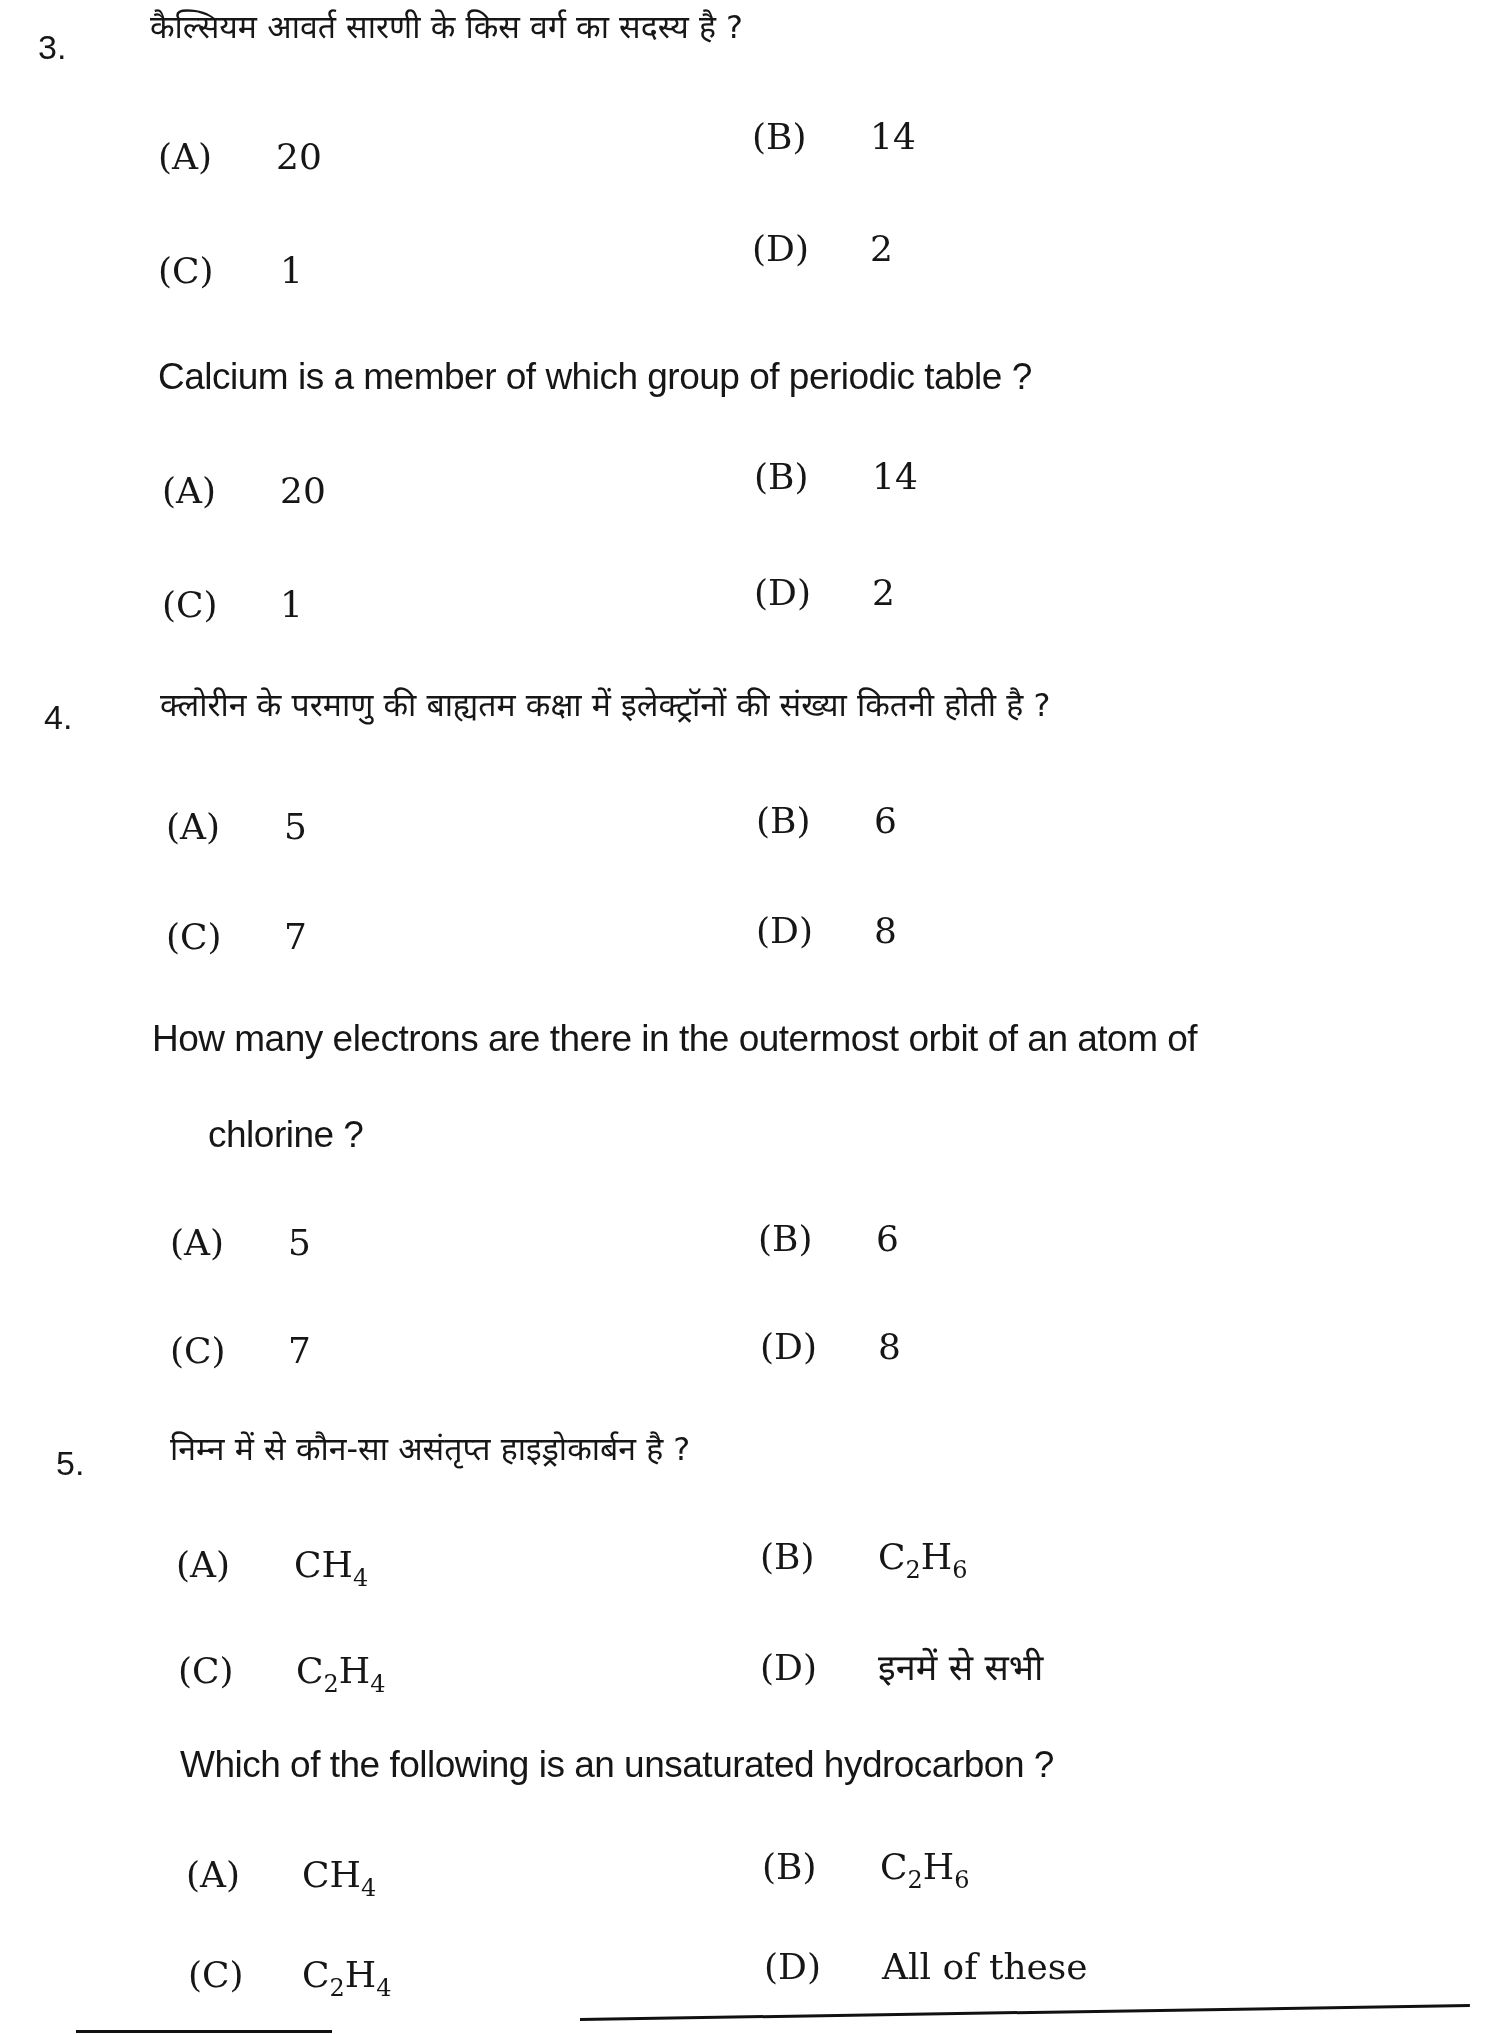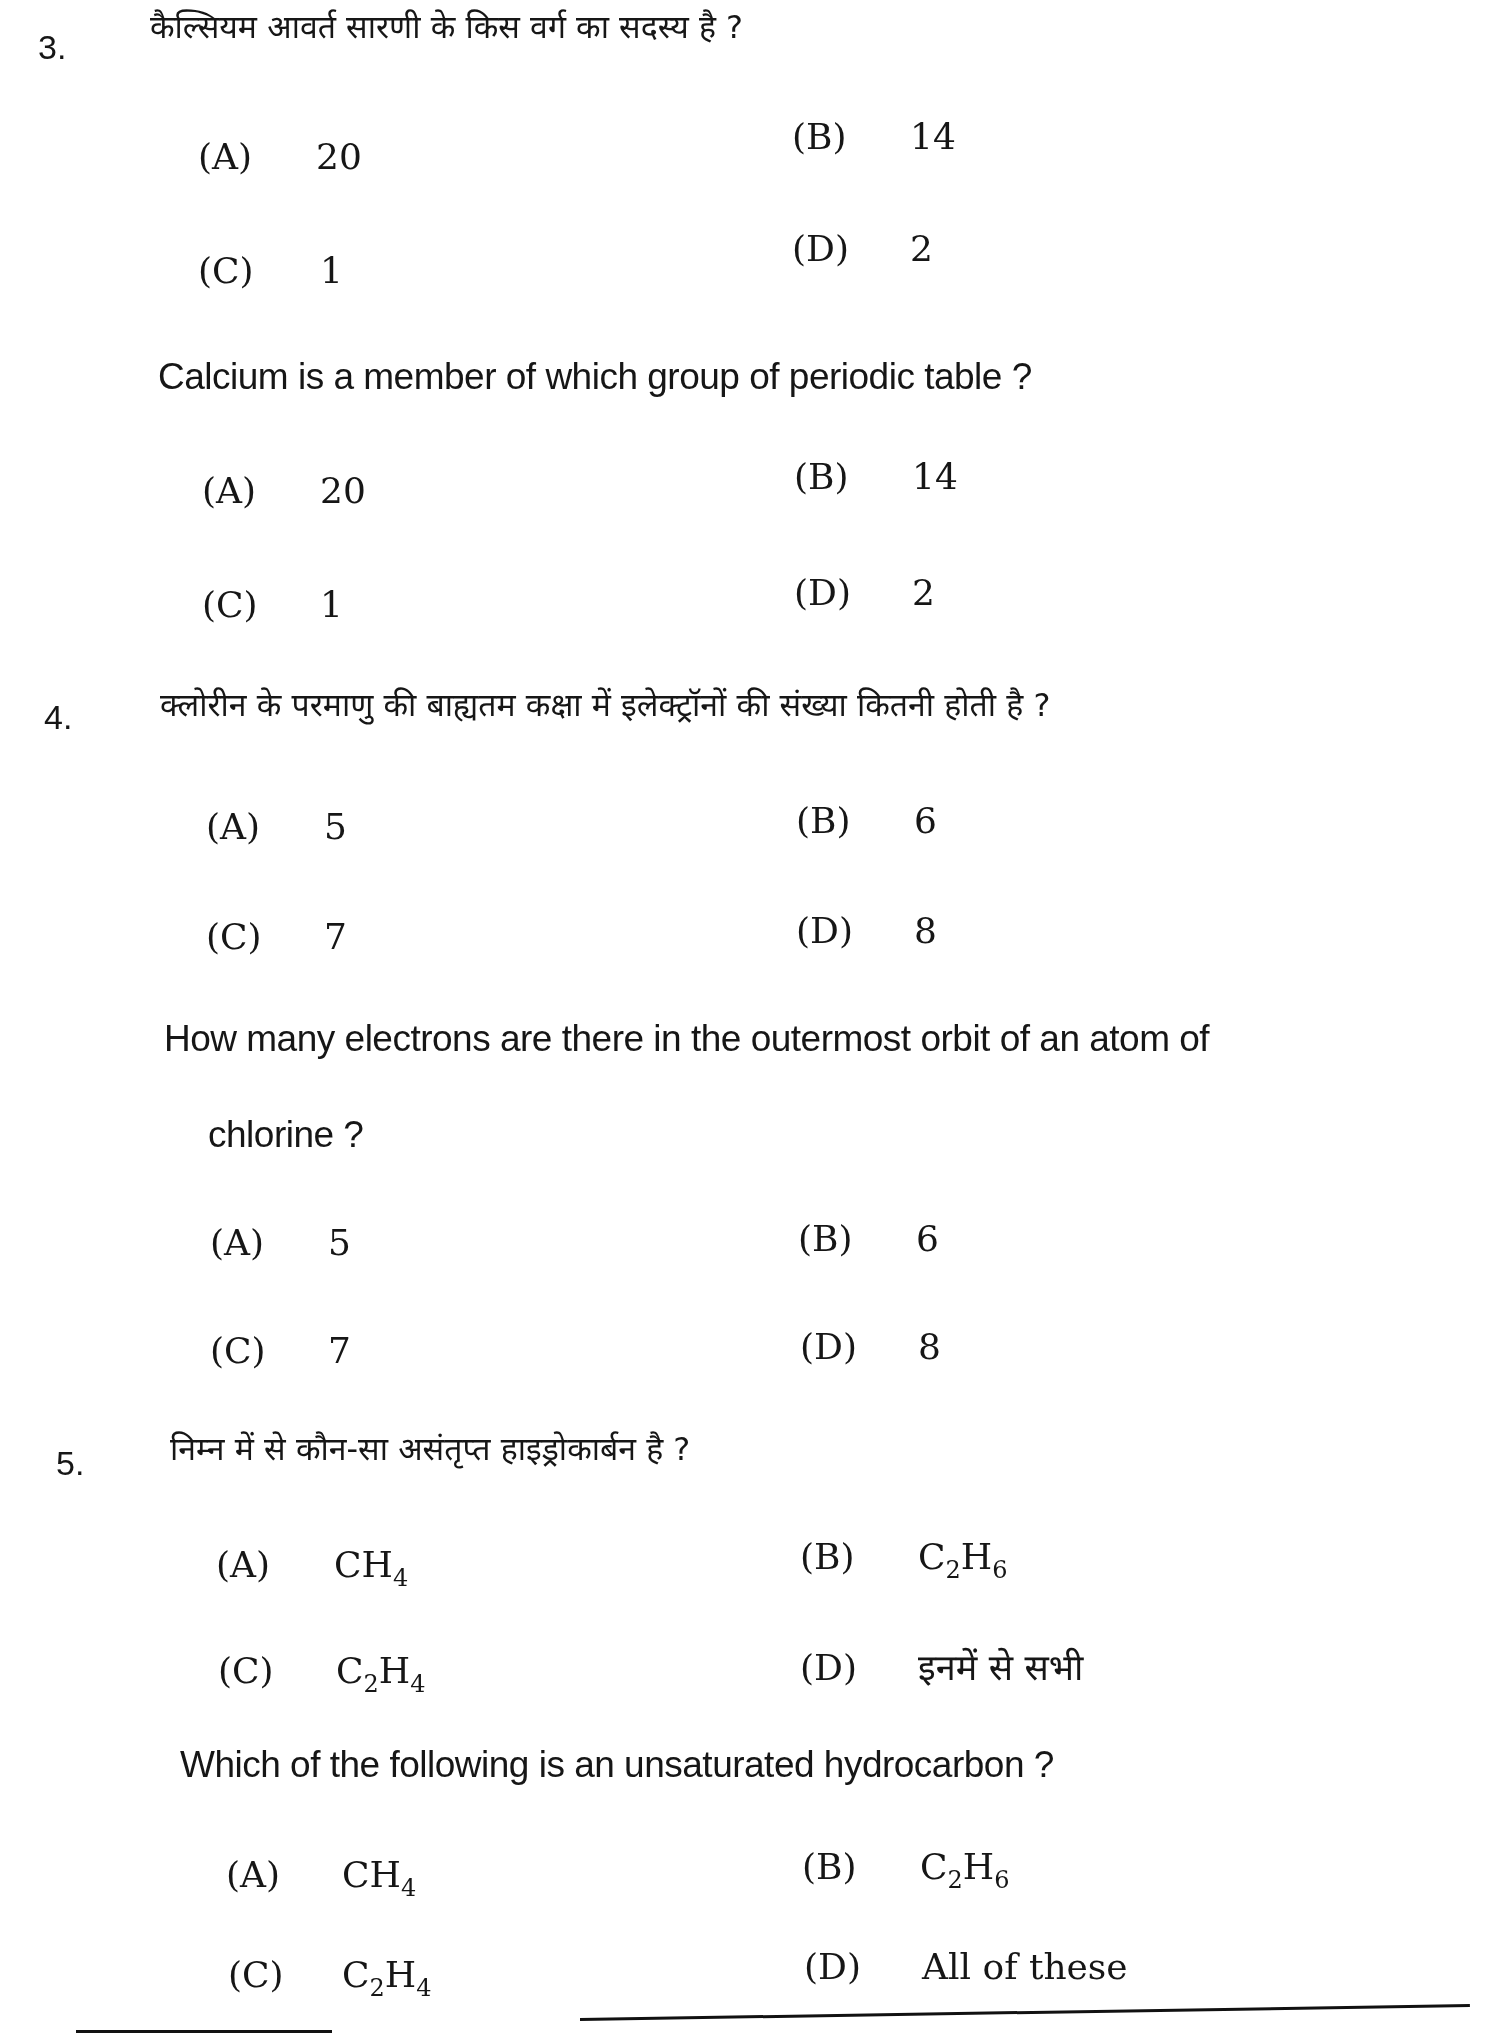--- a/index.html
+++ b/index.html
@@ -5,21 +5,21 @@
     html, body { margin: 0; padding: 0; }
     body {
       width: 1505px; height: 2034px; background: #ffffff; overflow: hidden;
       position: relative; color: #161616;
       font-family: "DejaVu Serif", serif;
     }
     .abs { position: absolute; white-space: nowrap; }
     .qnum { font-family: "Liberation Sans", sans-serif; font-size: 34px; }
     .hindi { font-family: "DejaVu Sans", sans-serif; font-size: 32px; }
     .eng { font-family: Liberation Sans, sans-serif; font-size: 37px; letter-spacing: -0.5px; }
-    .opt { font-family: "DejaVu Serif", serif; font-size: 36px; margin-left: 40px; }
+    .opt { font-family: "DejaVu Serif", serif; font-size: 36px; }
     .opt .lbl { display: inline-block; width: 118px; }
     .hopt { font-family: "DejaVu Sans", sans-serif; font-size: 36px; }
     sub { font-size: 24px; vertical-align: -9px; line-height: 0; }
     .rule { position: absolute; background: #111; height: 3px; }
   </style>
 </head>
 <body>
 
 <div>
   <span class="abs qnum" style="left:38px;top:28px;">3.</span>
@@ -40,21 +40,21 @@
 
 <div>
   <span class="abs qnum" style="left:44px;top:698px;">4.</span>
   <span class="abs hindi" style="left:160px;top:682px;text-align:right;">क्लोरीन के परमाणु की बाह्यतम कक्षा में इलेक्ट्रॉनों की संख्या कितनी होती है ?</span>
 
   <div class="abs opt" style="left:166px;top:806px;"><span class="lbl">(A)</span><span>5</span></div>
   <div class="abs opt" style="left:756px;top:800px;"><span class="lbl">(B)</span><span>6</span></div>
   <div class="abs opt" style="left:166px;top:916px;"><span class="lbl">(C)</span><span>7</span></div>
   <div class="abs opt" style="left:756px;top:910px;"><span class="lbl">(D)</span><span>8</span></div>
 
-  <span class="abs eng" style="left:164px;top:1018px;">How many electrons are there in the outermost orbit of an atom of</span>
+  <span class="abs eng" style="left:152px;top:1018px;">How many electrons are there in the outermost orbit of an atom of</span>
   <span class="abs eng" style="left:168px;top:1114px;margin-left:40px;">chlorine ?</span>
 
   <div class="abs opt" style="left:170px;top:1222px;"><span class="lbl">(A)</span><span>5</span></div>
   <div class="abs opt" style="left:758px;top:1218px;"><span class="lbl">(B)</span><span>6</span></div>
   <div class="abs opt" style="left:170px;top:1330px;"><span class="lbl">(C)</span><span>7</span></div>
   <div class="abs opt" style="left:760px;top:1326px;"><span class="lbl">(D)</span><span>8</span></div>
 </div>
 
 <div>
   <span class="abs qnum" style="left:56px;top:1444px;">5.</span>

